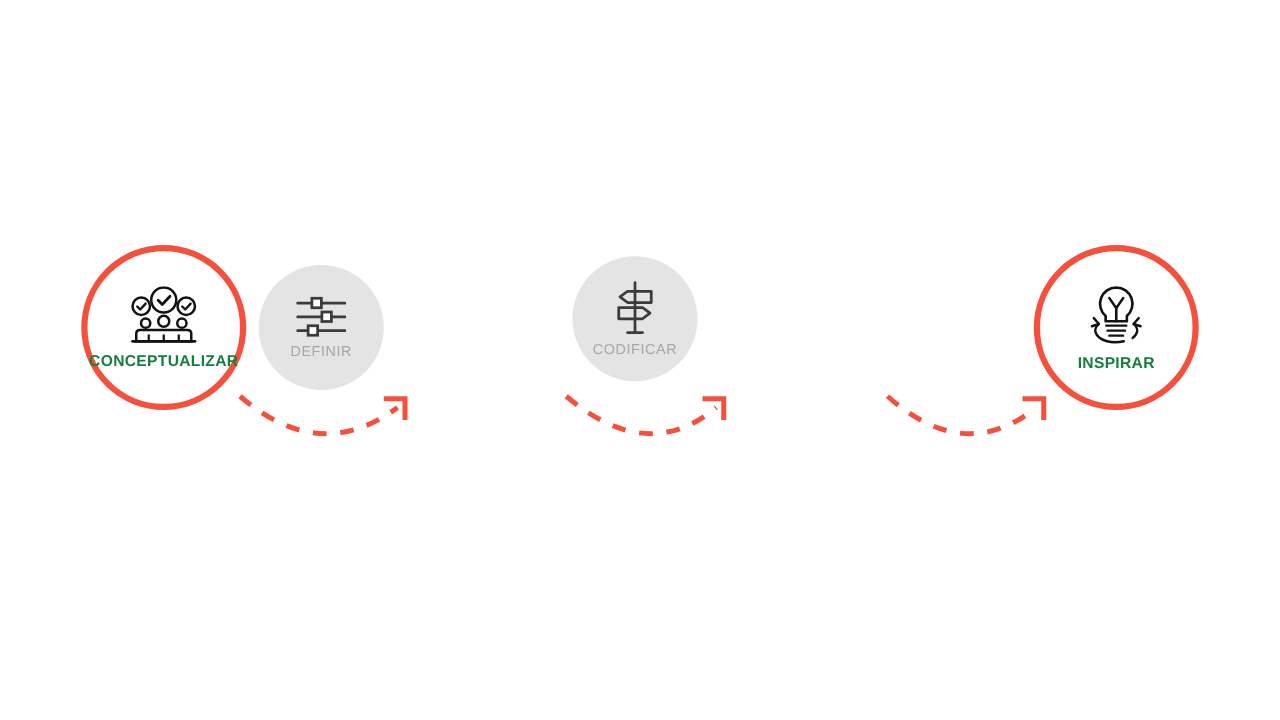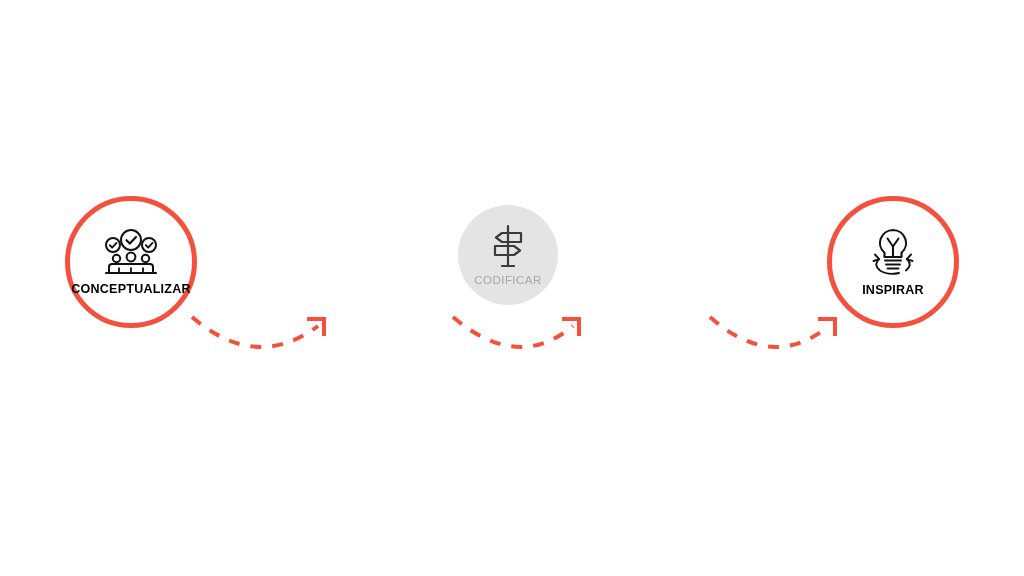--- a/index.html
+++ b/index.html
@@ -57,21 +57,21 @@
   .node.active .node-icon { margin-bottom: 7px; }
   .node.muted  .node-icon { margin-bottom: 6px; }
 
   .node-label {
     font-weight: bold;
     letter-spacing: 0.02em;
     text-align: center;
     white-space: nowrap;
   }
   .node.active .node-label {
-    color: #000000;
+    color: #15803d;
     font-size: 12.5px;
     text-align: right;
   }
   .node.muted .node-label {
     color: #a7a7a7;
     font-size: 11.5px;
     font-weight: normal;
     letter-spacing: 0.04em;
   }
 
@@ -113,20 +113,33 @@
         <circle cx="14.5" cy="29.5" r="3.7"></circle>
         <circle cx="43.5" cy="29.5" r="3.7"></circle>
         <path d="M7 44 L7 38 Q7 35 10 35 L48 35 Q51 35 51 38 L51 44 Z"></path>
         <path d="M17 44 L17 38.5 M29 44 L29 38.5 M41 44 L41 38.5" stroke-width="1.8"></path>
         <path d="M4 44 L54 44" stroke-width="2.2" stroke-linecap="round"></path>
       </svg>
     </span>
     <span class="node-label">CONCEPTUALIZAR</span>
   </div>
 
+  <div class="node muted" style="left:207px; top:212px;">
+    <span class="node-icon">
+      <svg width="40" height="33" viewBox="0 0 40 33" xmlns="http://www.w3.org/2000/svg" fill="none" stroke="#3b3b3b" stroke-width="2.2">
+        <path d="M1 5.5 L12 5.5 M20 5.5 L39 5.5" stroke-linecap="round"></path>
+        <rect x="12.5" y="1.6" width="7.6" height="7.6" fill="#ffffff"></rect>
+        <path d="M1 16.5 L20 16.5 M28 16.5 L39 16.5" stroke-linecap="round"></path>
+        <rect x="20.5" y="12.6" width="7.6" height="7.6" fill="#ffffff"></rect>
+        <path d="M1 27.5 L9 27.5 M17 27.5 L39 27.5" stroke-linecap="round"></path>
+        <rect x="9.5" y="23.6" width="7.6" height="7.6" fill="#ffffff"></rect>
+      </svg>
+    </span>
+    <span class="node-label">DEFINIR</span>
+  </div>
 
 
   <div class="node muted" style="left:458px; top:205px;">
     <span class="node-icon">
       <svg width="40" height="44" viewBox="0 0 40 44" xmlns="http://www.w3.org/2000/svg" fill="none" stroke="#3b3b3b" stroke-width="2.2" stroke-linejoin="round">
         <path d="M20 2 L20 42" stroke-linecap="round"></path>
         <path d="M14 9 L33 9 L33 18 L14 18 L8 13.5 Z"></path>
         <path d="M26 22 L7 22 L7 31 L26 31 L32 26.5 Z"></path>
         <path d="M14 42 L26 42" stroke-linecap="round"></path>
       </svg>

